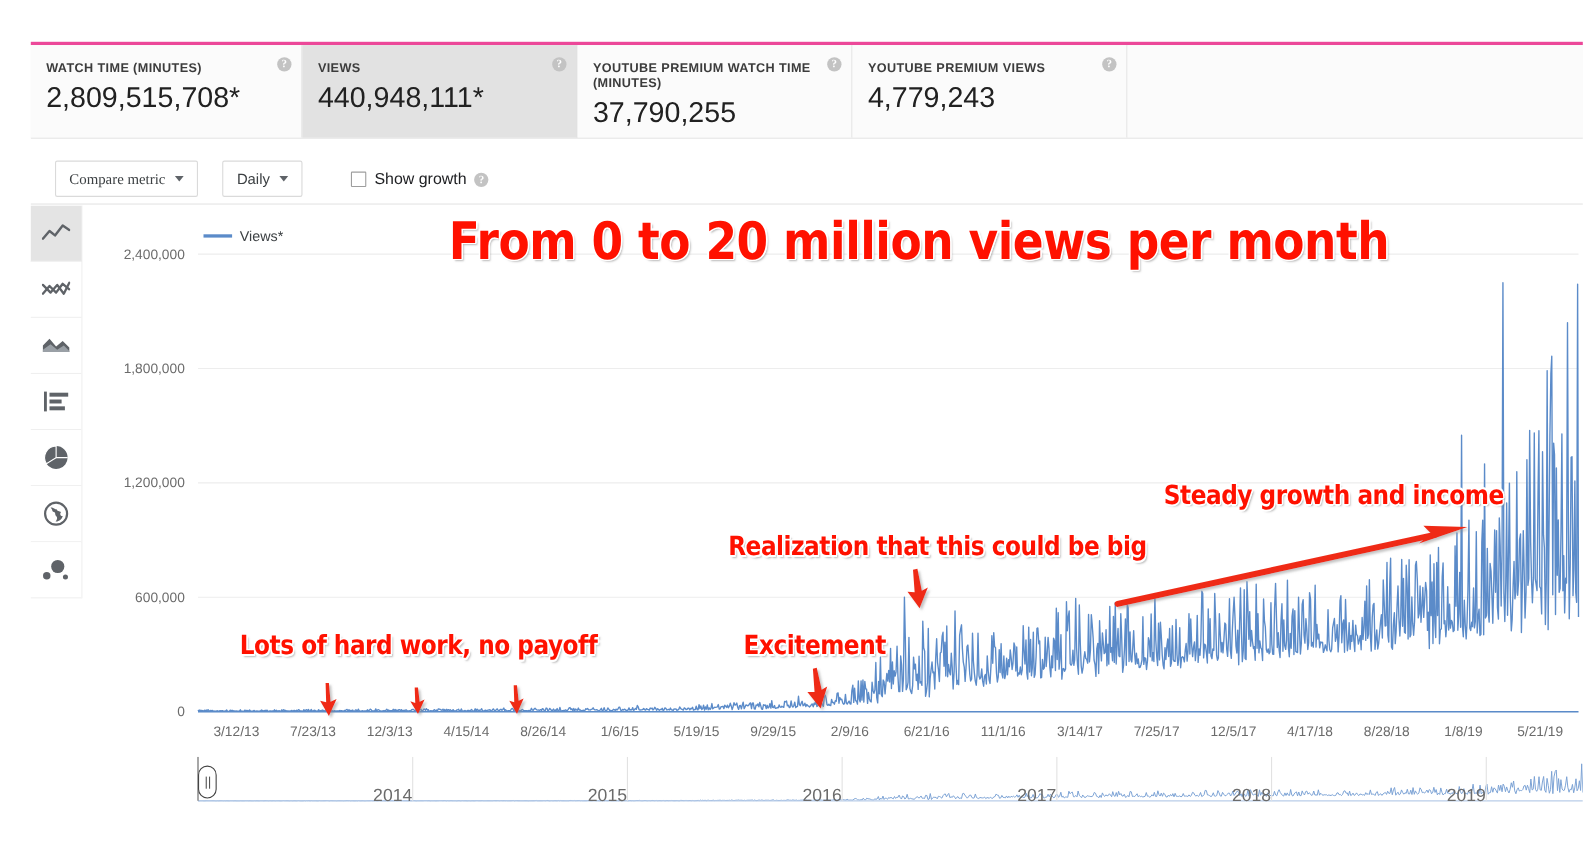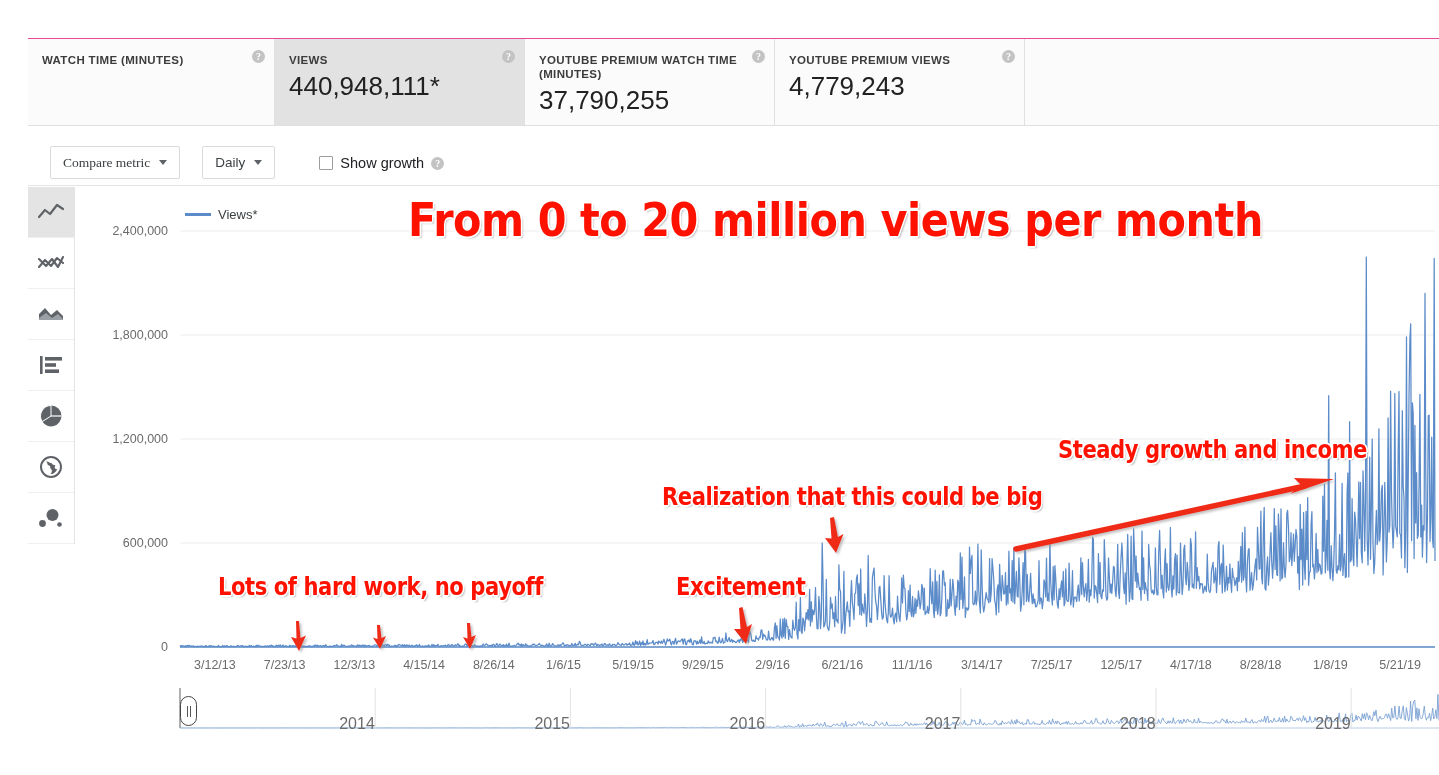--- a/index.html
+++ b/index.html
@@ -14,21 +14,21 @@
     width: 1439px; height: 775px;
     background: #ffffff;
   }
 
   
   .metric-row {
     position: absolute;
     left: 28px; top: 38px;
     width: 1411px; height: 88px;
     display: flex;
-    border-top: 1px solid #ec4899;
+    border-top: 3px solid #ec4899;
     border-bottom: 1px solid #e0e0e0;
     box-sizing: border-box;
     background: #fbfbfb;
   }
   .metric-card {
     position: relative;
     box-sizing: border-box;
     border-right: 1px solid #e0e0e0;
     padding: 14px 16px 0 14px;
     background: #fbfbfb;
@@ -225,20 +225,21 @@
   }
 </style>
 </head>
 <body>
 
 <div id="app">
 
   <div class="metric-row">
     <div class="metric-card m-w1">
       <div class="metric-label">WATCH TIME (MINUTES)</div>
+      <div class="metric-value">2,809,515,708*</div>
       <div class="help-icon">?</div>
     </div>
     <div class="metric-card m-w2 selected">
       <div class="metric-label">VIEWS</div>
       <div class="metric-value">440,948,111*</div>
       <div class="help-icon">?</div>
     </div>
     <div class="metric-card m-w3">
       <div class="metric-label">YOUTUBE PREMIUM WATCH TIME (MINUTES)</div>
       <div class="metric-value">37,790,255</div>

